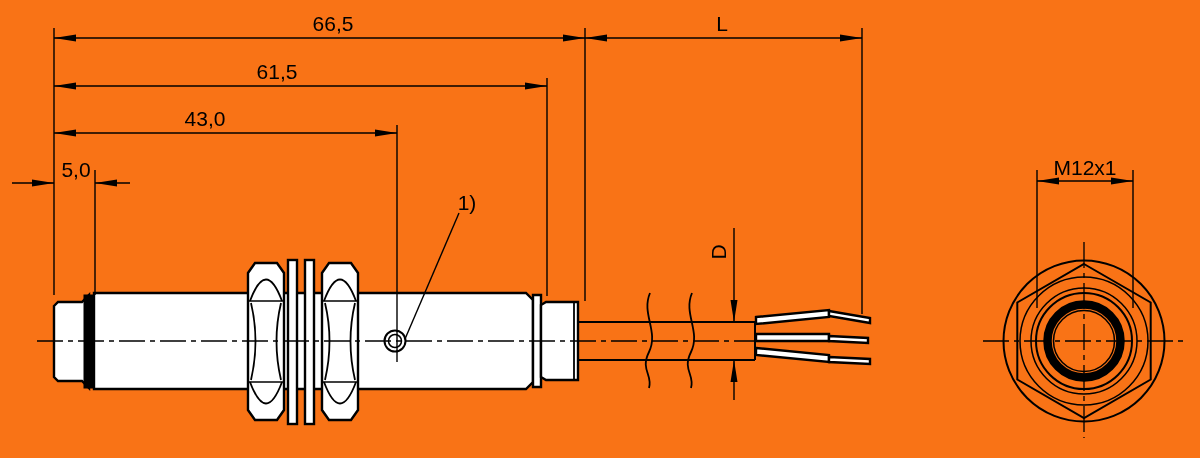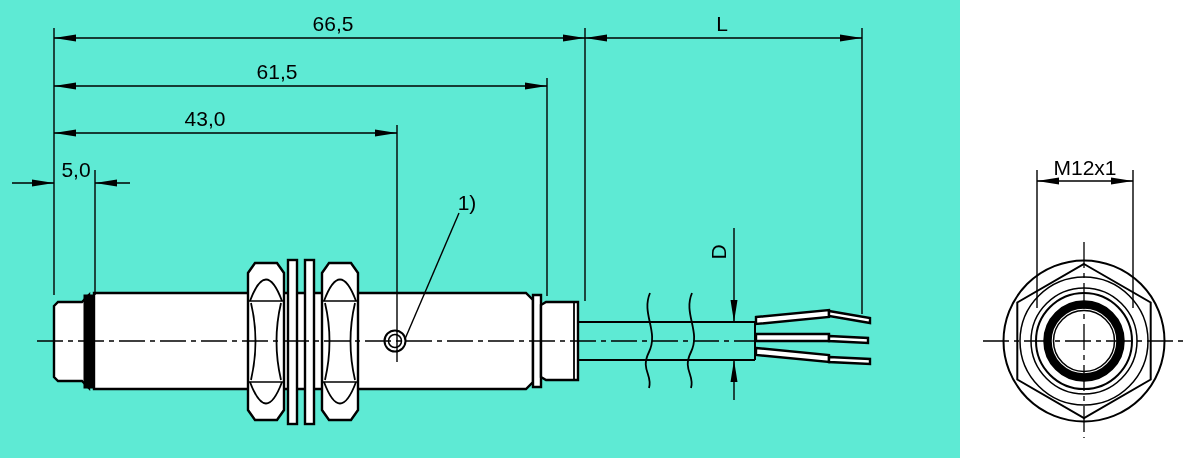--- a/index.html
+++ b/index.html
@@ -1,17 +1,17 @@
 <!DOCTYPE html>
 <html><head>
 <meta charset="utf-8">
 <style>
   html,body{margin:0;padding:0;background:#ffffff;}
   #stage{
-    width:960px;height:458px;position:relative;background:#5eead4;
+    width:1200px;height:458px;position:relative;background:#f97316;
     font-family:"Liberation Sans", sans-serif;
   }
   svg{display:block;}
   text{
     font-family:"Liberation Sans", sans-serif;
     fill:#000000;
   }
   .dim-text{font-size:21px;}
   .outline{fill:#ffffff;stroke:#000000;stroke-width:2.4;stroke-linejoin:miter;}
   .outline-thin{fill:none;stroke:#000000;stroke-width:1.8;}

